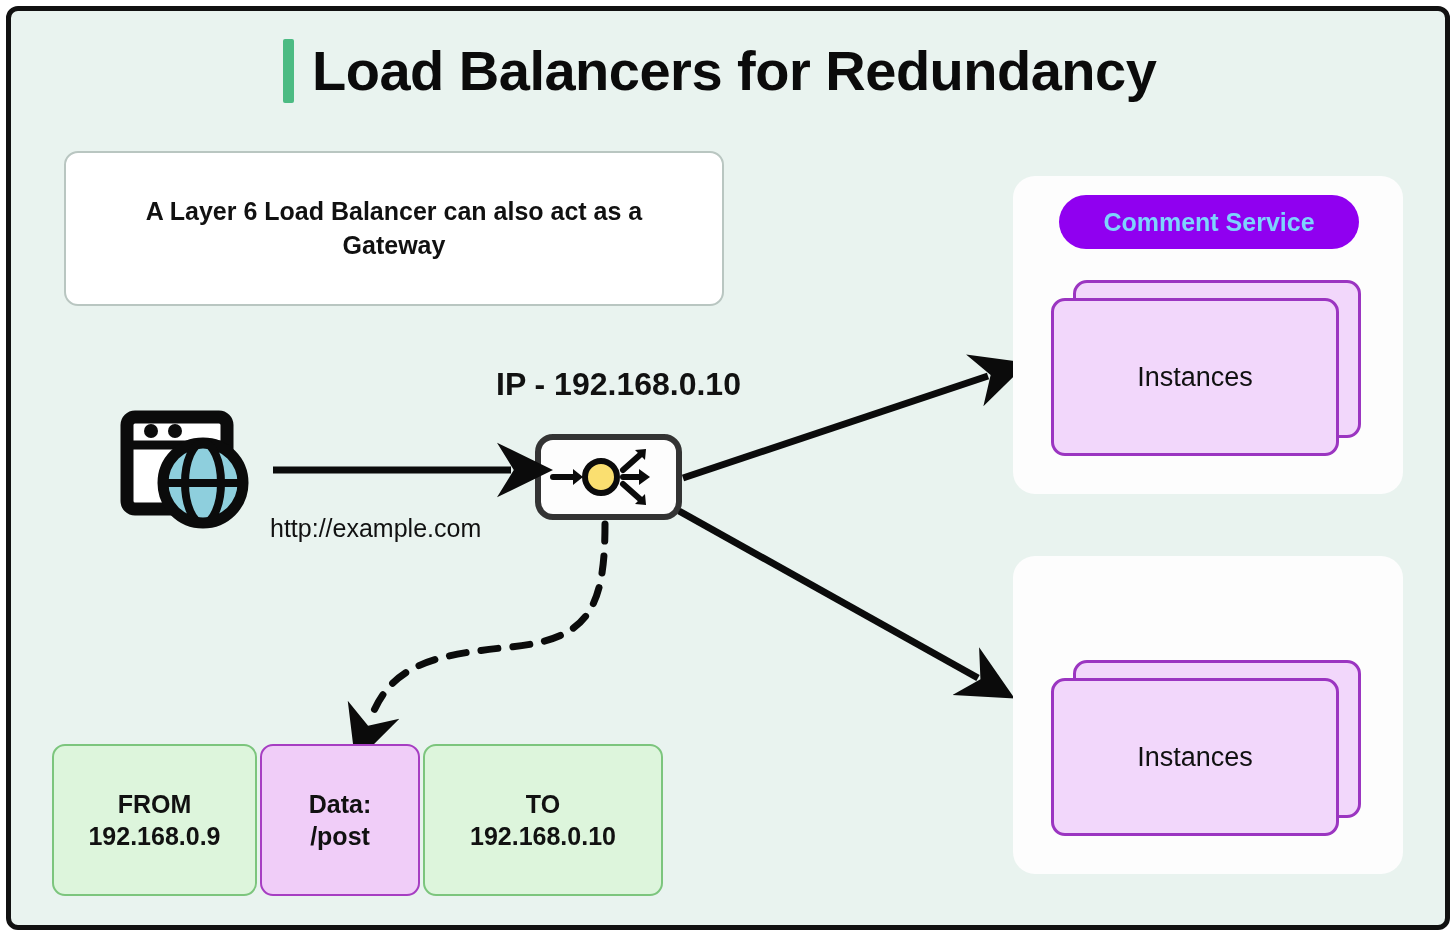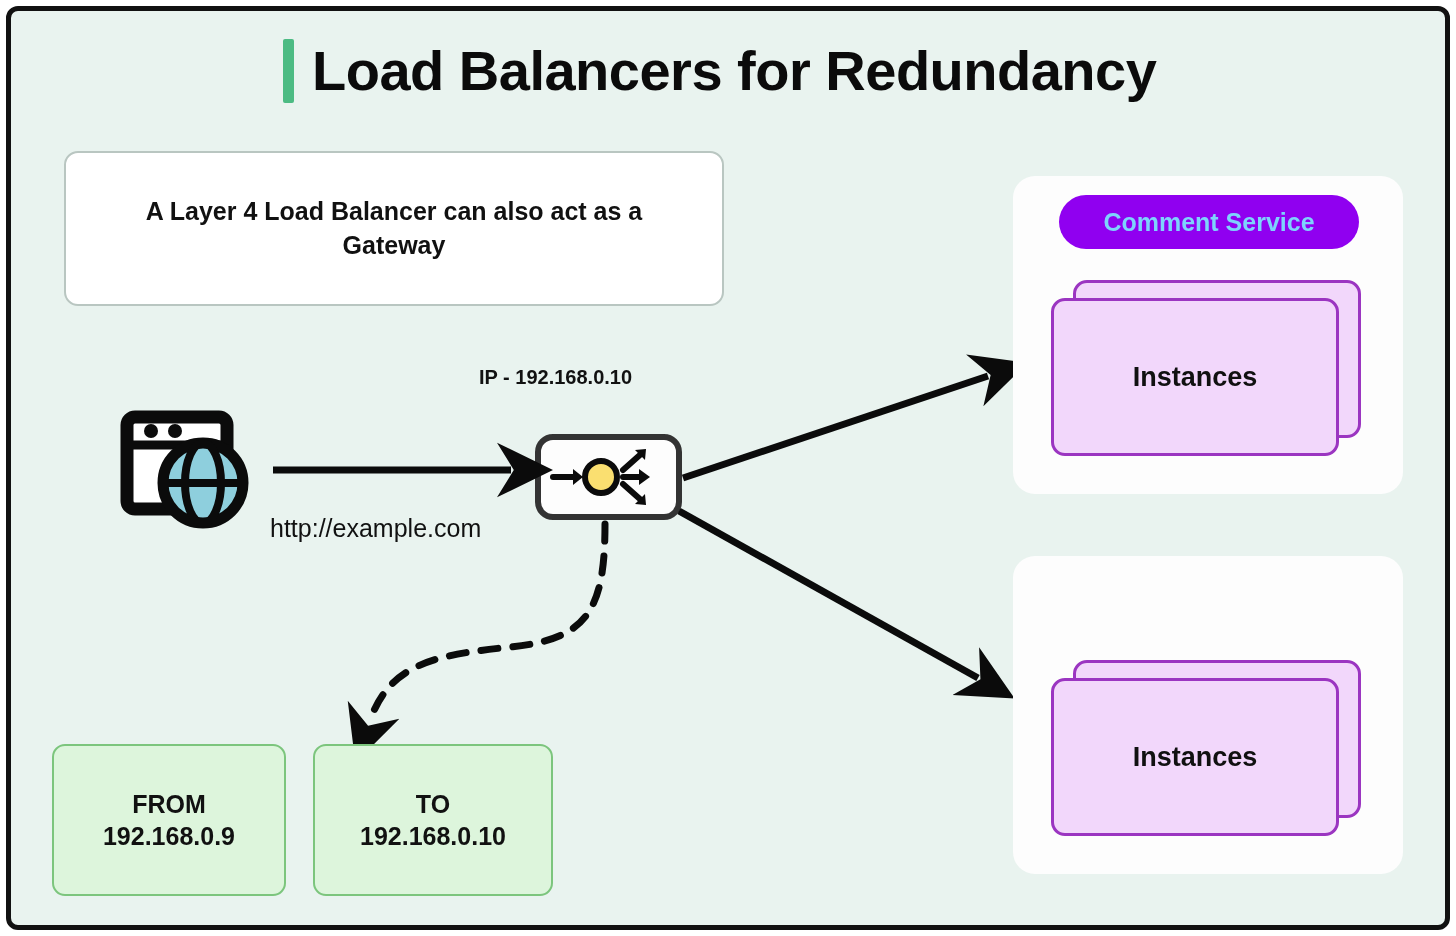--- a/index.html
+++ b/index.html
@@ -87,23 +87,23 @@
     position: absolute;
     left: 108px;
     top: 398px;
     width: 140px;
     height: 122px;
   }
 
   
   .ip-label {
     position: absolute;
-    left: 468px;
+    left: 485px;
     top: 355px;
-    font-size: 20px;
+    font-size: 32px;
     font-weight: 700;
     color: #111111;
     white-space: nowrap;
   }
 
   
   .lb-node {
     position: absolute;
     left: 524px;
     top: 423px;
@@ -163,23 +163,23 @@
     text-align: center;
   }
   .packet-box.green {
     background: #ddf5dc;
     border: 2px solid #7cc57d;
   }
   .packet-box.purple {
     background: #f0cdf8;
     border: 2px solid #a63ec2;
   }
-  .pk-from { width: 234px; height: 152px; }
+  .pk-from { width: 205px; height: 152px; }
   .pk-data { width: 160px; height: 152px; }
-  .pk-to   { width: 240px; height: 152px; margin-left: 24px; }
+  .pk-to   { width: 240px; height: 152px; }
   .pk-line { display: block; }
 
   
   .service-card {
     position: absolute;
     box-sizing: border-box;
     background: #fdfdfd;
     border-radius: 22px;
     width: 390px;
     height: 318px;
@@ -228,37 +228,37 @@
     left: 0px;
     top: 18px;
     width: 288px;
     height: 158px;
     display: flex;
     align-items: center;
     justify-content: center;
   }
   .inst-label {
     font-size: 27px;
-    font-weight: 700;
+    font-weight: 400;
     color: #111111;
   }
 </style>
 </head>
 <body>
 
 <div id="canvas">
   <div class="panel">
 
     <div class="title-wrap">
       <div class="title-bar"></div>
       <div class="title-text">Load Balancers for Redundancy</div>
     </div>
 
     <div class="note-box">
-      <div class="note-text">A Layer 4 Load Balancer can also act as a Gateway</div>
+      <div class="note-text">A Layer 6 Load Balancer can also act as a Gateway</div>
     </div>
 
     <div class="client-icon">
       <svg viewBox="0 0 140 122" width="140" height="122" xmlns="http://www.w3.org/2000/svg">
 
         <rect x="8" y="8" width="100" height="92" rx="8" ry="8" fill="#ffffff" stroke="#0b0b0b" stroke-width="13"></rect>
 
         <line x1="14" y1="36" x2="102" y2="36" stroke="#0b0b0b" stroke-width="9"></line>
 
         <circle cx="32" cy="22" r="7" fill="#0b0b0b"></circle>
@@ -310,20 +310,24 @@
       <line x1="668" y1="500" x2="967" y2="667" stroke="#0b0b0b" stroke-width="7" marker-end="url(#arrowhead)"></line>
 
       <path d="M594 513 C 594 600, 576 628, 500 636 C 420 644, 378 654, 358 712" fill="none" stroke="#0b0b0b" stroke-width="7" stroke-dasharray="17 15" stroke-linecap="round" marker-end="url(#arrowheadDash)"></path>
     </svg>
 
     <div class="packet-row">
       <div class="packet-box green pk-from">
         <span class="pk-line">FROM</span>
         <span class="pk-line">192.168.0.9</span>
       </div>
+      <div class="packet-box purple pk-data">
+        <span class="pk-line">Data:</span>
+        <span class="pk-line">/post</span>
+      </div>
       <div class="packet-box green pk-to">
         <span class="pk-line">TO</span>
         <span class="pk-line">192.168.0.10</span>
       </div>
     </div>
 
     <div class="service-card" id="svc-comment">
       <div class="svc-badge">Comment Service</div>
       <div class="instances-stack">
         <div class="inst-card inst-back"></div>

